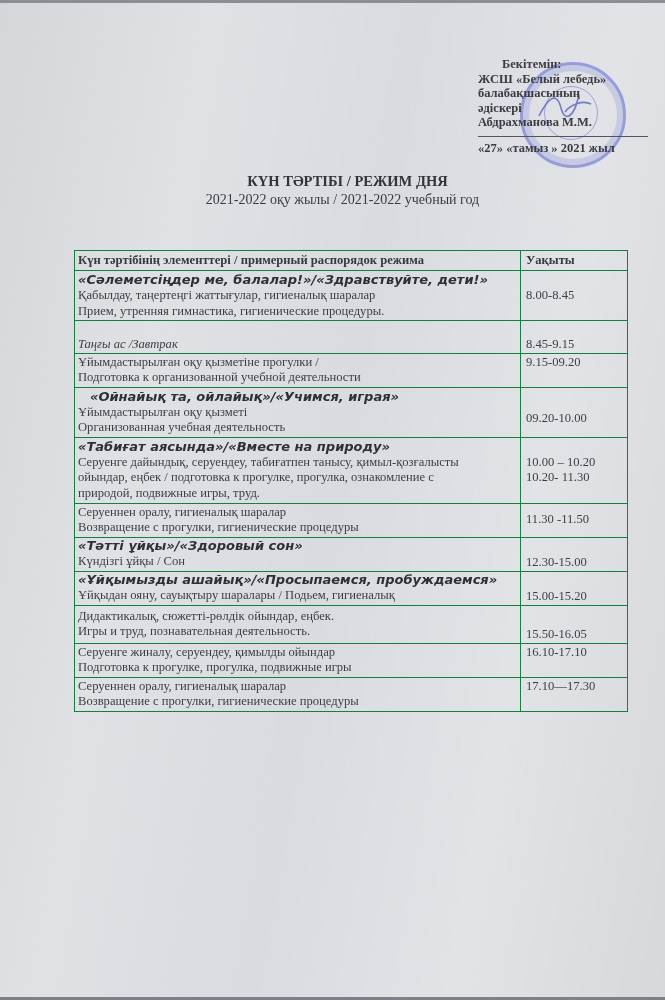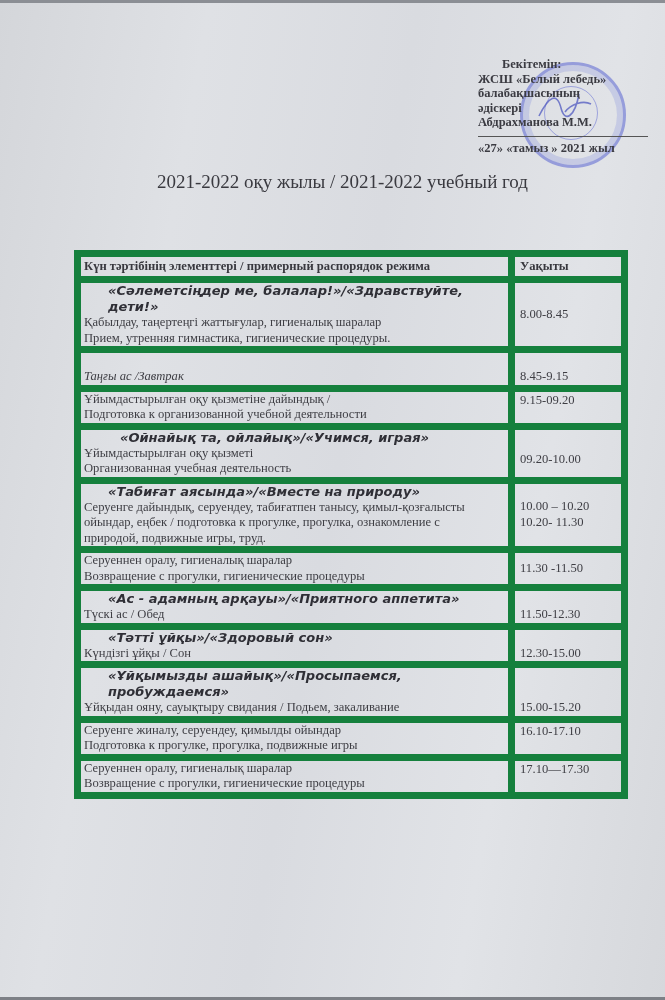--- a/index.html
+++ b/index.html
@@ -30,32 +30,32 @@
     position:absolute; left:544px; top:86px; width:52px; height:52px; border-radius:50%;
     border:1.5px solid rgba(90,100,210,0.5);
   }
   .signature {
     position:absolute; left:535px; top:86px; width:60px; height:40px;
   }
 
   .heading { position:absolute; left:0; top:172px; width:665px; text-align:center; }
   .heading .h1 { font-weight:bold; font-size:14.5px; line-height:18px; color:#33333a; padding-left:30px;}
   .heading .h2 { font-size:15px; line-height:18px; padding-left:30px;}
-  .heading .h3 { font-size:19px; line-height:19px; padding-left:20px;}
+  .heading .h3 { font-size:14px; line-height:19px; padding-left:20px;}
 
   table.schedule {
     position:absolute; left:74px; top:250px; width:554px;
     border-collapse:collapse; font-size:12.6px; line-height:15.5px; color:#3e3e44;
   }
   table.schedule td, table.schedule th {
-    border:7px solid #15803d; padding:0 3px; vertical-align:middle; text-align:left;
+    border:1px solid #15803d; padding:0 3px; vertical-align:middle; text-align:left;
   }
   table.schedule th { font-weight:bold; height:19px; color:#38383e; }
   table.schedule .col-time { width:98px; padding-left:5px;font-family:Liberation Serif, serif; }
-  .motto { font-family:"DejaVu Sans", "Liberation Sans", sans-serif; font-weight:bold; font-style:italic; font-size:13px; line-height:16px; color:#2f2f36; display:block;margin-left:24px; }
+  .motto { font-family:"DejaVu Sans", "Liberation Sans", sans-serif; font-weight:bold; font-style:italic; font-size:13px; line-height:16px; color:#2f2f36; display:block; }
   .itline { font-style:italic; display:block;margin-top:16px; }
   .ln { display:block; }
   .indent2 { padding-left:12px; }
   .tstack { display:block; }
   .top { vertical-align:top !important; padding-top:1px !important; }
   .bottom { vertical-align:bottom !important; }
 </style>
 </head>
 <body>
 
@@ -71,20 +71,21 @@
   <div class="title">Бекітемін:</div>
   <div class="line">ЖСШ   «Белый лебедь»</div>
   <div class="line">балабақшасының</div>
   <div class="line">әдіскері</div>
   <div class="line">Абдрахманова М.М.</div>
   <div class="sigline"></div>
   <div class="date">«27» «тамыз » 2021 жыл</div>
 </div>
 
 <div class="heading">
+  <div class="h1">КҮН ТӘРТІБІ / РЕЖИМ ДНЯ</div>
   <div class="h3">2021-2022 оқу жылы / 2021-2022 учебный год</div>
 </div>
 
 <table class="schedule">
   <thead>
     <tr>
       <th>Күн тәртібінің элементтері / примерный распорядок режима</th>
       <th class="col-time">Уақыты</th>
     </tr>
   </thead>
@@ -105,21 +106,21 @@
       <td>
         <span class="itline">Таңғы ас /Завтрак</span>
       </td>
       <td class="col-time bottom">
         <span>8.45-9.15</span>
       </td>
     </tr>
 
     <tr style="height:34px">
       <td>
-        <span class="ln">Ұйымдастырылған оқу қызметіне дайындық /</span>
+        <span class="ln">Ұйымдастырылған оқу қызметіне прогулки /</span>
         <span class="ln"> Подготовка к организованной учебной деятельности</span>
       </td>
       <td class="col-time top">
         <span>9.15-09.20</span>
       </td>
     </tr>
 
     <tr style="height:50px">
       <td>
         <span class="motto indent2">  «Ойнайық та, ойлайық»/«Учимся, играя»</span>
@@ -147,51 +148,51 @@
     <tr style="height:34px">
       <td>
         <span class="ln">Серуеннен оралу, гигиеналық шаралар</span>
         <span class="ln">Возвращение с прогулки, гигиенические процедуры</span>
       </td>
       <td class="col-time">
         <span>11.30 -11.50</span>
       </td>
     </tr>
 
-    <tr style="height:34px">
-      <td>
-        <span class="motto">«Ас - адамның арқауы»/«Приятного аппетита»</span>
-        <span class="ln">Түскі ас / Обед</span>
-      </td>
-      <td class="col-time bottom">
-        <span>11.50-12.30</span>
-      </td>
-    </tr>
 
     <tr style="height:34px">
       <td>
         <span class="motto">«Тәтті ұйқы»/«Здоровый сон»</span>
         <span class="ln">Күндізгі ұйқы / Сон</span>
       </td>
       <td class="col-time bottom">
         <span>12.30-15.00</span>
       </td>
     </tr>
 
     <tr style="height:34px">
       <td>
         <span class="motto">«Ұйқымызды ашайық»/«Просыпаемся, пробуждаемся»</span>
-        <span class="ln">Ұйқыдан ояну, сауықтыру свидания / Подьем, закаливание</span>
+        <span class="ln">Ұйқыдан ояну, сауықтыру шаралары / Подьем, гигиеналық</span>
       </td>
       <td class="col-time bottom">
         <span>15.00-15.20</span>
       </td>
     </tr>
 
 
+    <tr style="height:38px">
+      <td>
+        <span class="ln"> Дидактикалық, сюжетті-рөлдік ойындар, еңбек.</span>
+        <span class="ln">Игры и труд, познавательная деятельность.</span>
+      </td>
+      <td class="col-time bottom">
+        <span>15.50-16.05</span>
+      </td>
+    </tr>
 
     <tr style="height:34px">
       <td>
         <span class="ln">Серуенге жиналу, серуендеу, қимылды ойындар</span>
         <span class="ln">Подготовка к прогулке, прогулка, подвижные игры</span>
       </td>
       <td class="col-time top">
         <span>16.10-17.10</span>
       </td>
     </tr>

